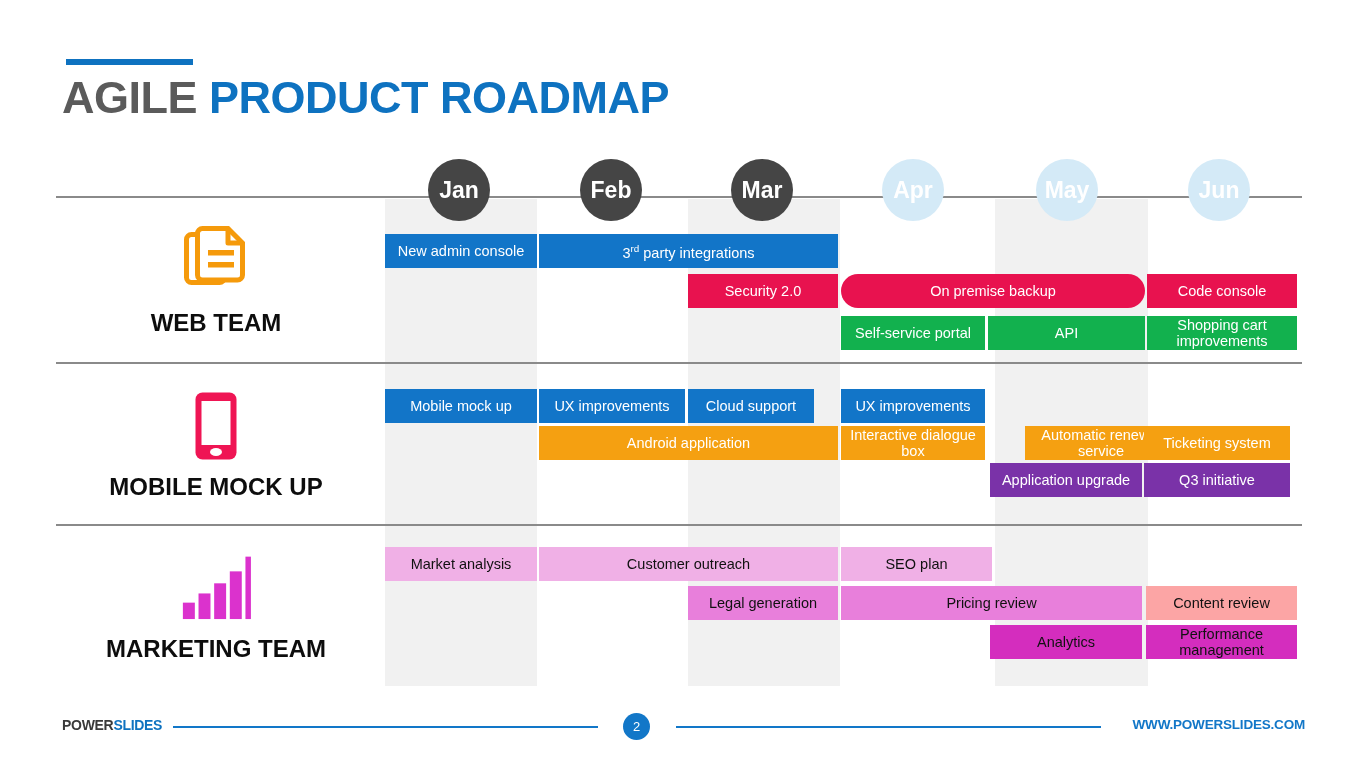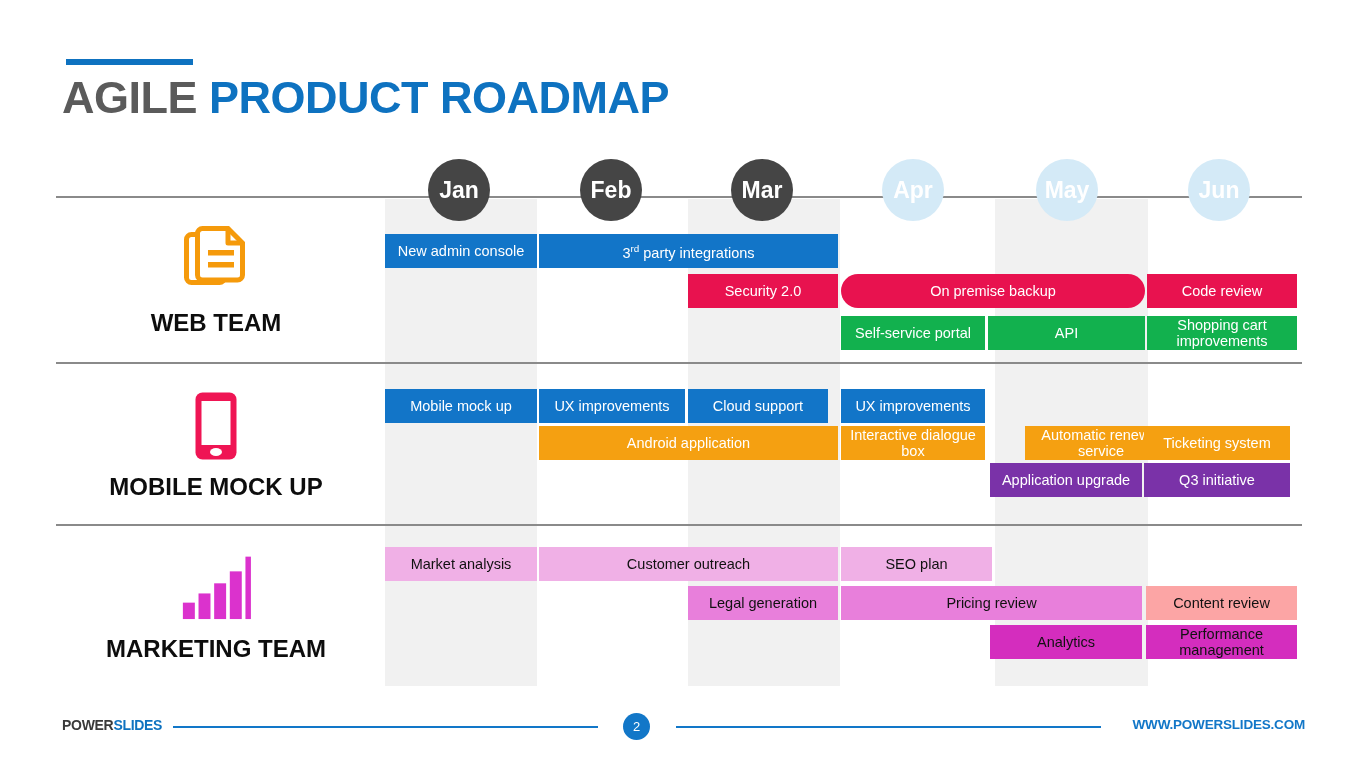--- a/index.html
+++ b/index.html
@@ -192,35 +192,35 @@
         <rect x="24" y="38" width="26" height="5.5" fill="#F59A0B"></rect>
       </svg>
     </div>
     <div class="row-label" style="top: 309px;">WEB TEAM</div>
     <div class="bar" style="left: 385px; width: 152px; top: 234px; background: rgb(18, 117, 200); color: rgb(255, 255, 255);">New admin console</div>
     <div class="bar" style="left: 539px; width: 299px; top: 234px; background: rgb(18, 117, 200); color: rgb(255, 255, 255);">
       <span>3<sup style="font-size:0.68em;">rd</sup> party integrations</span>
     </div>
     <div class="bar" style="left: 688px; width: 150px; top: 274px; background: rgb(232, 18, 79); color: rgb(255, 255, 255);">Security 2.0</div>
     <div class="bar" style="left: 841px; width: 304px; top: 274px; background: rgb(232, 18, 79); color: rgb(255, 255, 255); border-radius: 17px;">On premise backup</div>
-    <div class="bar" style="left: 1147px; width: 150px; top: 274px; background: rgb(232, 18, 79); color: rgb(255, 255, 255);">Code review</div>
+    <div class="bar" style="left: 1147px; width: 150px; top: 274px; background: rgb(232, 18, 79); color: rgb(255, 255, 255);">Code console</div>
     <div class="bar" style="left: 841px; width: 144px; top: 316px; background: rgb(18, 177, 78); color: rgb(255, 255, 255);">Self-service portal</div>
     <div class="bar" style="left: 988px; width: 157px; top: 316px; background: rgb(18, 177, 78); color: rgb(255, 255, 255);">API</div>
     <div class="bar" style="left: 1147px; width: 150px; top: 316px; background: rgb(18, 177, 78); color: rgb(255, 255, 255);">Shopping cart improvements</div>
     <div class="row-icon" style="left: 56px; width: 320px; top: 390px;">
       <svg width="46" height="72" viewBox="0 0 46 72">
         <rect x="2.5" y="2.5" width="41" height="67" rx="7" fill="#EF1554"></rect>
         <rect x="8.5" y="11" width="29" height="44" fill="#ffffff"></rect>
         <ellipse cx="23" cy="62" rx="6" ry="4" fill="#ffffff"></ellipse>
       </svg>
     </div>
     <div class="row-label" style="top: 473px;">MOBILE MOCK UP</div>
     <div class="bar" style="left: 385px; width: 152px; top: 389px; background: rgb(18, 117, 200); color: rgb(255, 255, 255);">Mobile mock up</div>
     <div class="bar" style="left: 539px; width: 146px; top: 389px; background: rgb(18, 117, 200); color: rgb(255, 255, 255);">UX improvements</div>
-    <div class="bar" style="left: 688px; width: 140px; top: 389px; background: rgb(18, 117, 200); color: rgb(255, 255, 255);">Cloud support</div>
+    <div class="bar" style="left: 688px; width: 126px; top: 389px; background: rgb(18, 117, 200); color: rgb(255, 255, 255);">Cloud support</div>
     <div class="bar" style="left: 841px; width: 144px; top: 389px; background: rgb(18, 117, 200); color: rgb(255, 255, 255);">UX improvements</div>
     <div class="bar" style="left: 539px; width: 299px; top: 426px; background: rgb(245, 160, 17); color: rgb(255, 255, 255);">Android application</div>
     <div class="bar" style="left: 841px; width: 144px; top: 426px; background: rgb(245, 160, 17); color: rgb(255, 255, 255); text-align: center;">Interactive dialogue box</div>
     <div class="bar" style="left: 990px; width: 152px; top: 426px; background: rgb(245, 160, 17); color: rgb(255, 255, 255); margin-left: 35px;">Automatic renewal service</div>
     <div class="bar" style="left: 1144px; width: 146px; top: 426px; background: rgb(245, 160, 17); color: rgb(255, 255, 255);">Ticketing system</div>
     <div class="bar" style="left: 990px; width: 152px; top: 463px; background: rgb(122, 50, 168); color: rgb(255, 255, 255);">Application upgrade</div>
     <div class="bar" style="left: 1144px; width: 146px; top: 463px; background: rgb(122, 50, 168); color: rgb(255, 255, 255);">Q3 initiative</div>
     <div class="row-icon" style="left: 56px; width: 320px; top: 552px; transform: scale(0.92);">
       <svg width="76" height="70" viewBox="0 0 76 70">
         <rect x="2" y="52" width="13" height="18" fill="#DB32CD"></rect>

